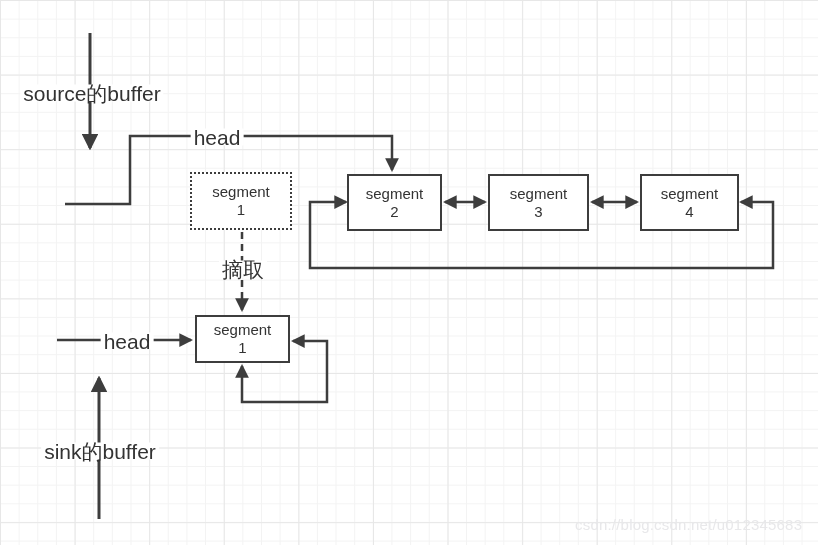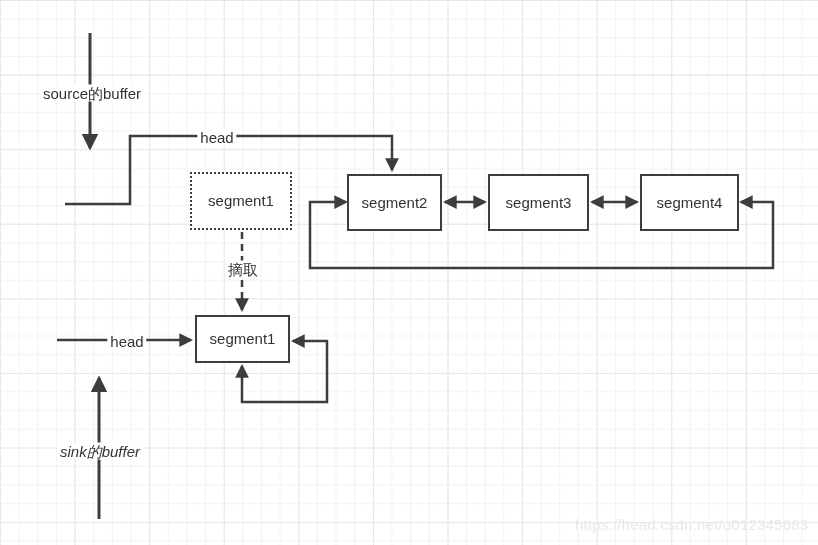--- a/index.html
+++ b/index.html
@@ -31,34 +31,34 @@
   .ln-thick { stroke-width: 3; }
   .ln-dashed { stroke-dasharray: 7 5; }
   marker path { fill: var(--stroke, #3d3d3d); }
   .box {
     position: absolute;
     box-sizing: border-box;
     border: 2px solid var(--stroke, #3d3d3d);
     background: var(--box-bg, #ffffff);
     color: var(--text, #333333);
     display: flex;
-    flex-direction: row;
+    flex-direction: column;
     align-items: center;
     justify-content: center;
     text-align: center;
     font-size: 15px;
     line-height: 18px;
   }
   .box.dotted { border-style: dotted; }
   .lbl {
     position: absolute;
     transform: translate(-50%, -50%);
     background: #ffffff;
     color: var(--text, #333333);
-    font-size: 15px;
+    font-size: 21px;
     line-height: 17px;
     white-space: nowrap;
     padding: 0 3px;
   }
   .watermark {
     position: absolute;
     left: 575px;
     top: 516px;
     font-size: 15px;
     color: var(--watermark, #e8e8ea);
@@ -126,17 +126,17 @@
   </div>
 
   <div class="lbl" style="left:92px; top:93px;">source的buffer</div>
 
   <div class="lbl" style="left:217px; top:137px;">head</div>
 
   <div class="lbl" style="left:243px; top:269px;">摘取</div>
 
   <div class="lbl" style="left:127px; top:341px;">head</div>
 
-  <div class="lbl" style="left:100px; top:451px;font-style:italic;">sink的buffer</div>
+  <div class="lbl" style="left:100px; top:451px;">sink的buffer</div>
 
-  <div class="watermark">https://head.csdn.net/u012345683</div>
+  <div class="watermark">csdn://blog.csdn.net/u012345683</div>
 
 </div>
 
 </body></html>

